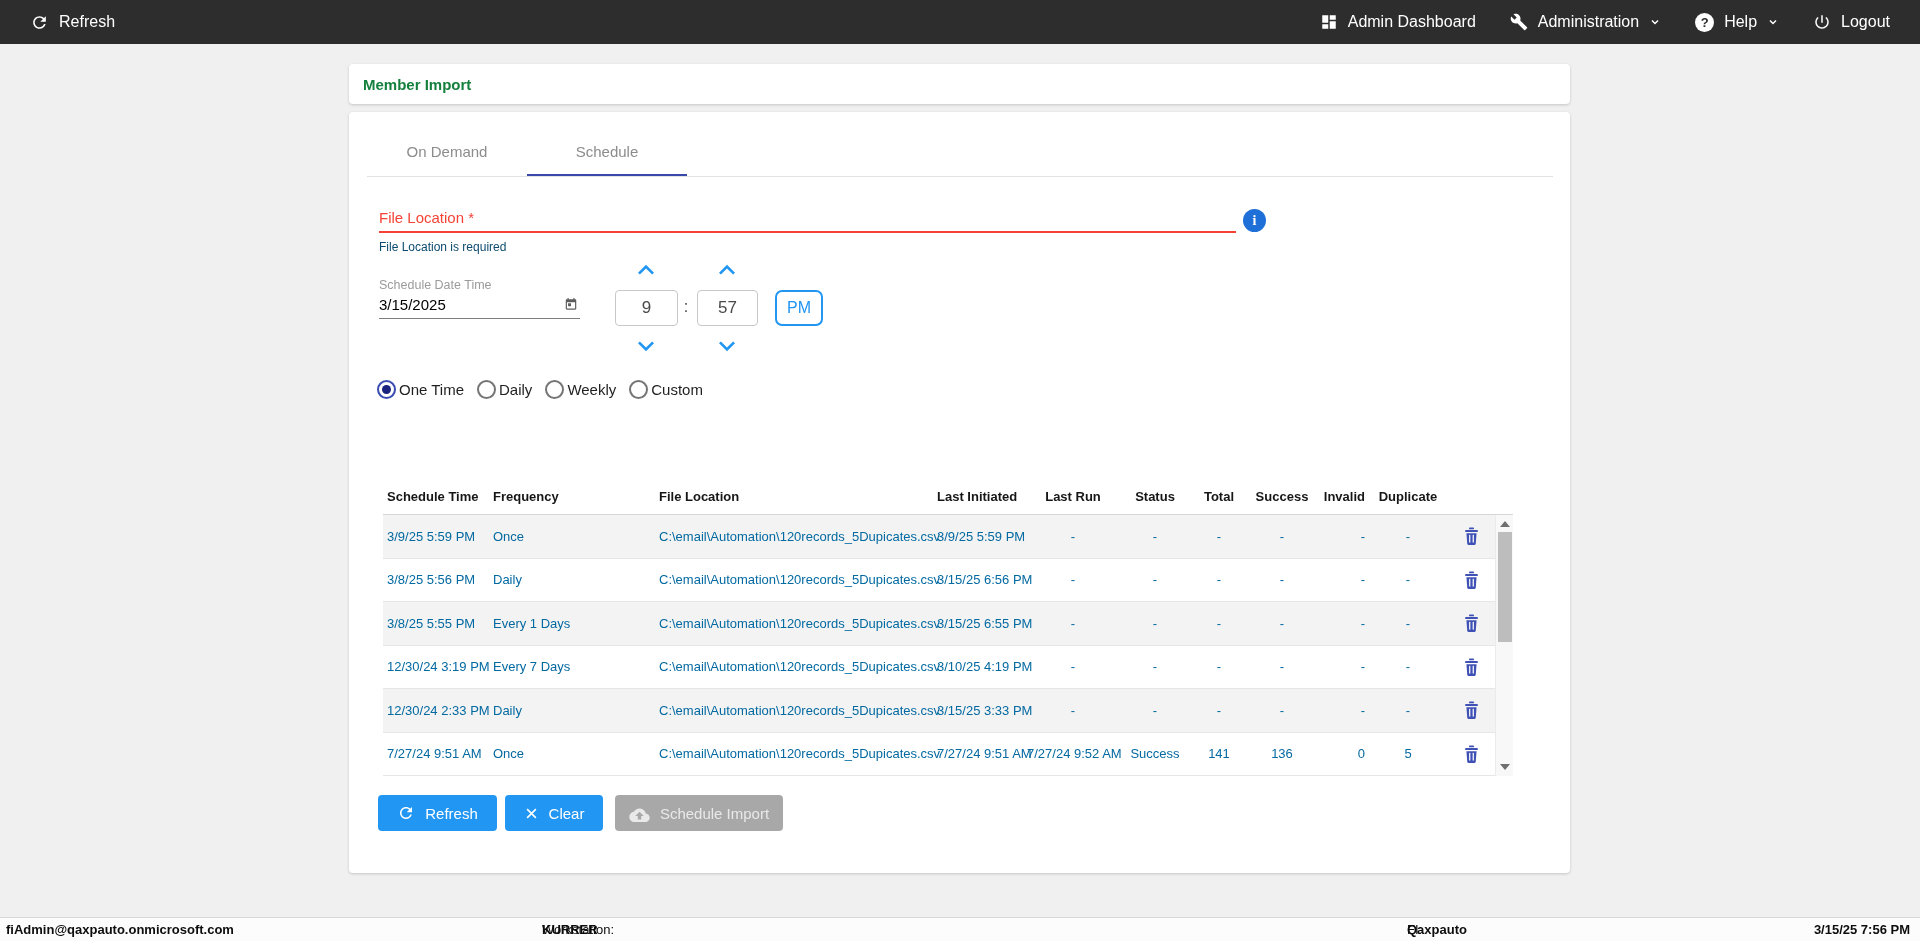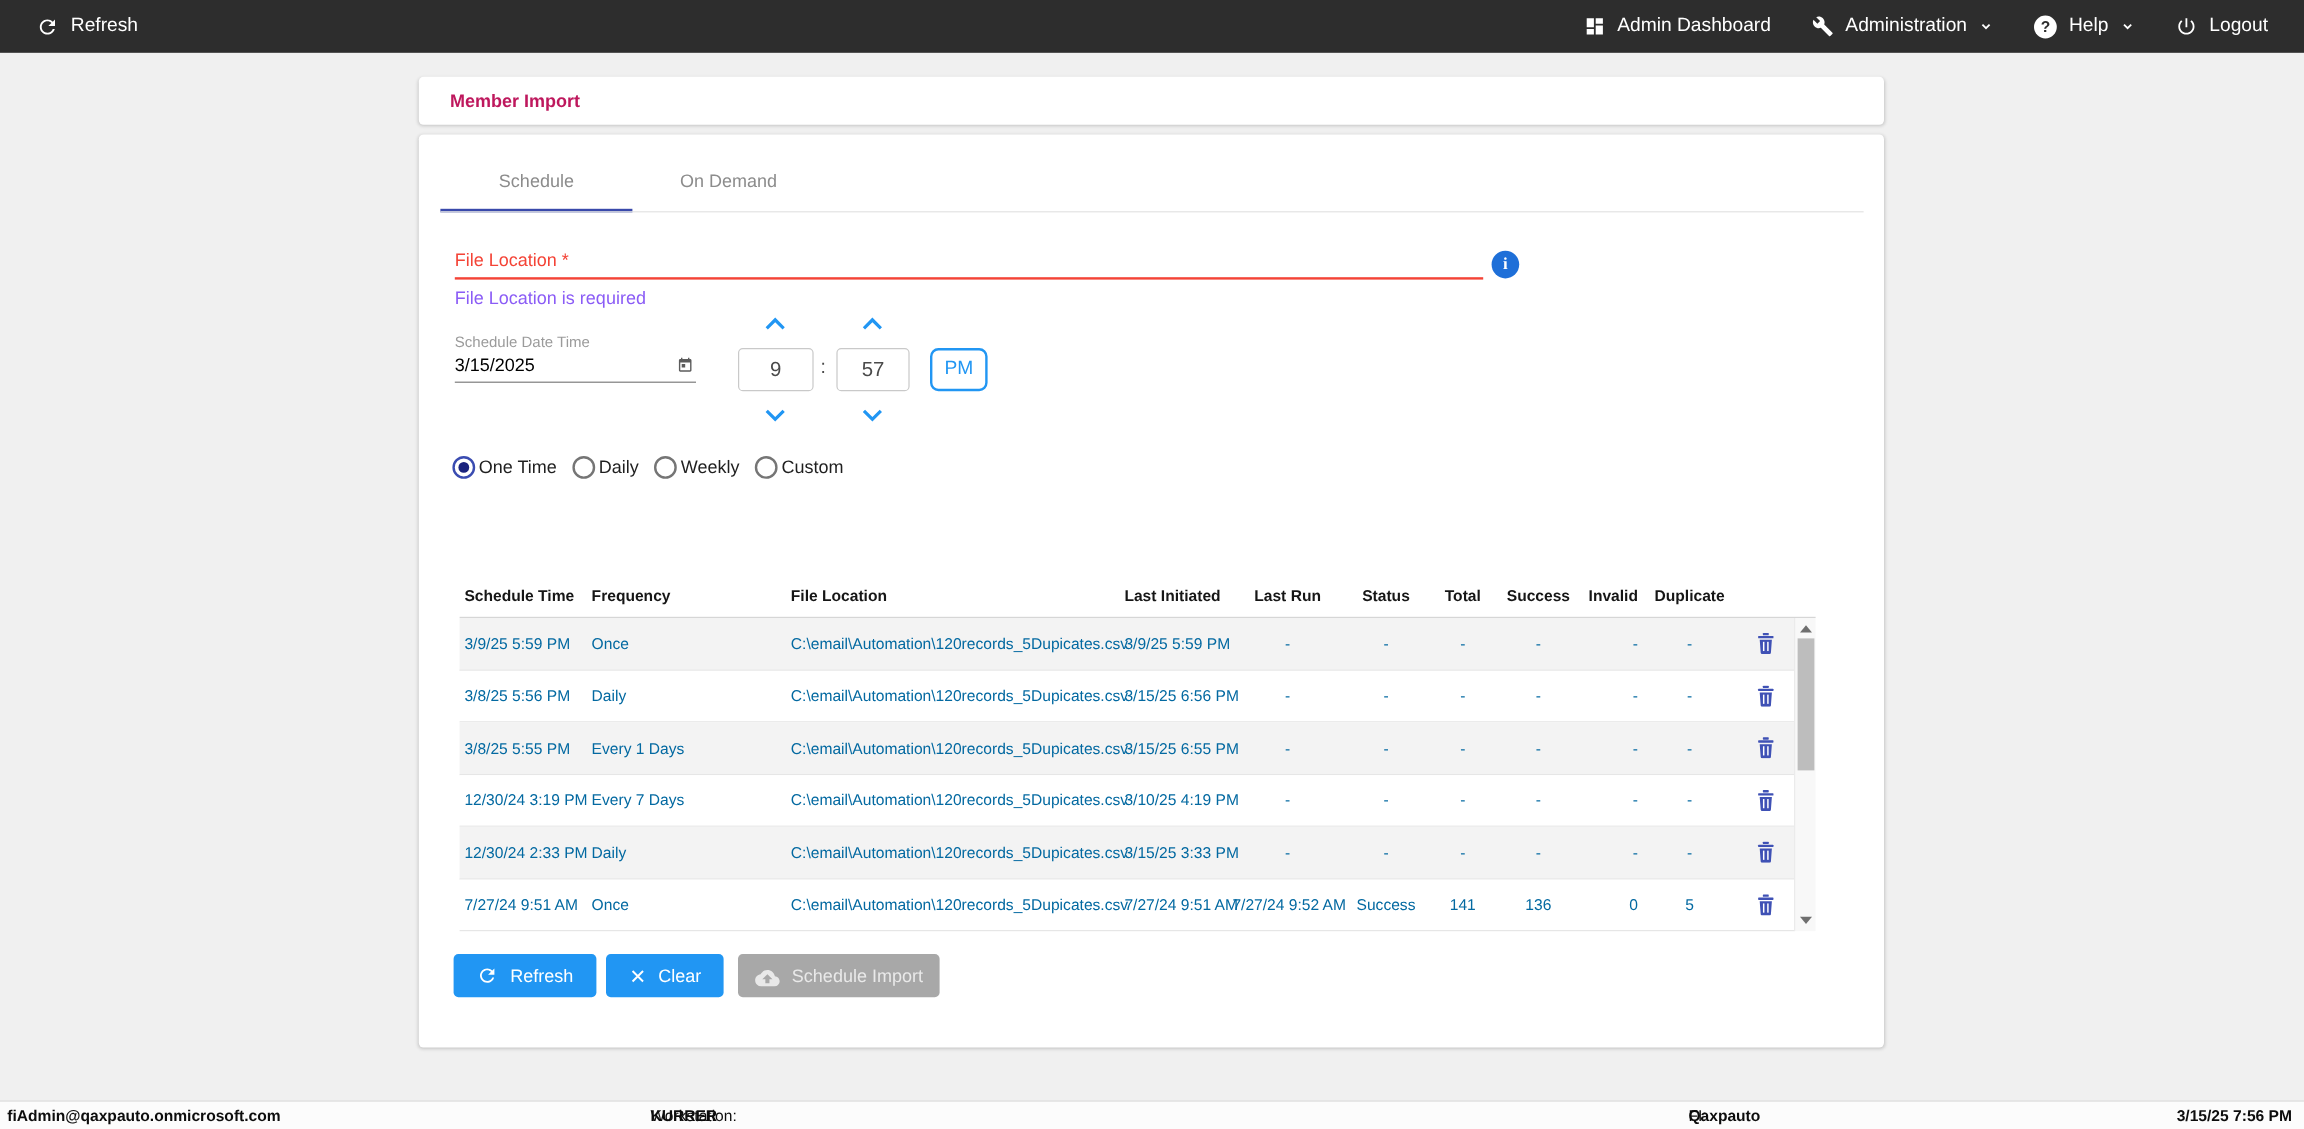--- a/index.html
+++ b/index.html
@@ -25,22 +25,22 @@
   .tb-right .tb-item { margin-left:34px; }
   .help-circle {
     width:19px; height:19px; border-radius:50%; background:#fff; color:#2d2d2d;
     font-size:13px; font-weight:bold; display:flex; align-items:center; justify-content:center;
   }
 
   
   .title-card {
     position:absolute; left:349px; top:64px; width:1221px; height:40px;
     background:#fff; border-radius:4px; box-shadow:0 1px 3px rgba(0,0,0,.18);
-    display:flex; align-items:center; padding-left:26px;
-    font-size:15px; font-weight:bold; color:#be185d;
+    display:flex; align-items:center; padding-left:14px;
+    font-size:15px; font-weight:bold; color:#15803d;
   }
   .main-card {
     position:absolute; left:349px; top:112px; width:1221px; height:761px;
     background:#fff; border-radius:4px; box-shadow:0 1px 3px rgba(0,0,0,.18);
   }
 
   
   .tabs { position:absolute; left:18px; top:15px; display:flex; }
   .tab {
     width:160px; height:49px; display:flex; align-items:center; justify-content:center;
@@ -51,21 +51,21 @@
   }
   .tab-divider { position:absolute; left:18px; top:64px; width:1186px; height:1px; background:#e3e3e3; }
 
   
   .file-label { position:absolute; left:30px; top:97px; font-size:15px; color:#f44336; }
   .file-input {
     position:absolute; left:30px; top:94px; width:857px; height:27px;
     border:none; border-bottom:2px solid #f44336; background:transparent;
     font-size:15px; outline:none; font-family:"Liberation Sans", sans-serif;
   }
-  .file-error { position:absolute; left:30px; top:128px; font-size:15px; color:#8b5cf6; }
+  .file-error { position:absolute; left:30px; top:128px; font-size:12px; color:#0c4a6e; }
   .info-icon {
     position:absolute; left:894px; top:97px; width:23px; height:23px; border-radius:50%;
     background:#1e6fd8; color:#fff; display:flex; align-items:center; justify-content:center;
     font-family:"Liberation Serif", serif; font-weight:bold; font-size:14px; cursor:pointer;
   }
 
   
   .sdt-label { position:absolute; left:30px; top:166px; font-size:12.5px; color:#9b9b9b; }
   .date-wrap { position:absolute; left:30px; top:180px; width:201px; height:27px; border-bottom:1px solid #7d7d7d; }
   .date-input {
@@ -215,22 +215,22 @@
   </div>
 </header>
 
 <div class="title-card">
   <span>Member Import</span>
 </div>
 
 <div class="main-card">
 
   <div class="tabs">
+    <div class="tab">On Demand</div>
     <div class="tab active">Schedule</div>
-    <div class="tab">On Demand</div>
   </div>
   <div class="tab-divider"></div>
 
   <input class="file-input" type="text" value="" style="">
   <span class="file-label">File Location *</span>
   <span class="file-error">File Location is required</span>
   <span class="info-icon">i</span>
 
   <span class="sdt-label">Schedule Date Time</span>
   <div class="date-wrap">

